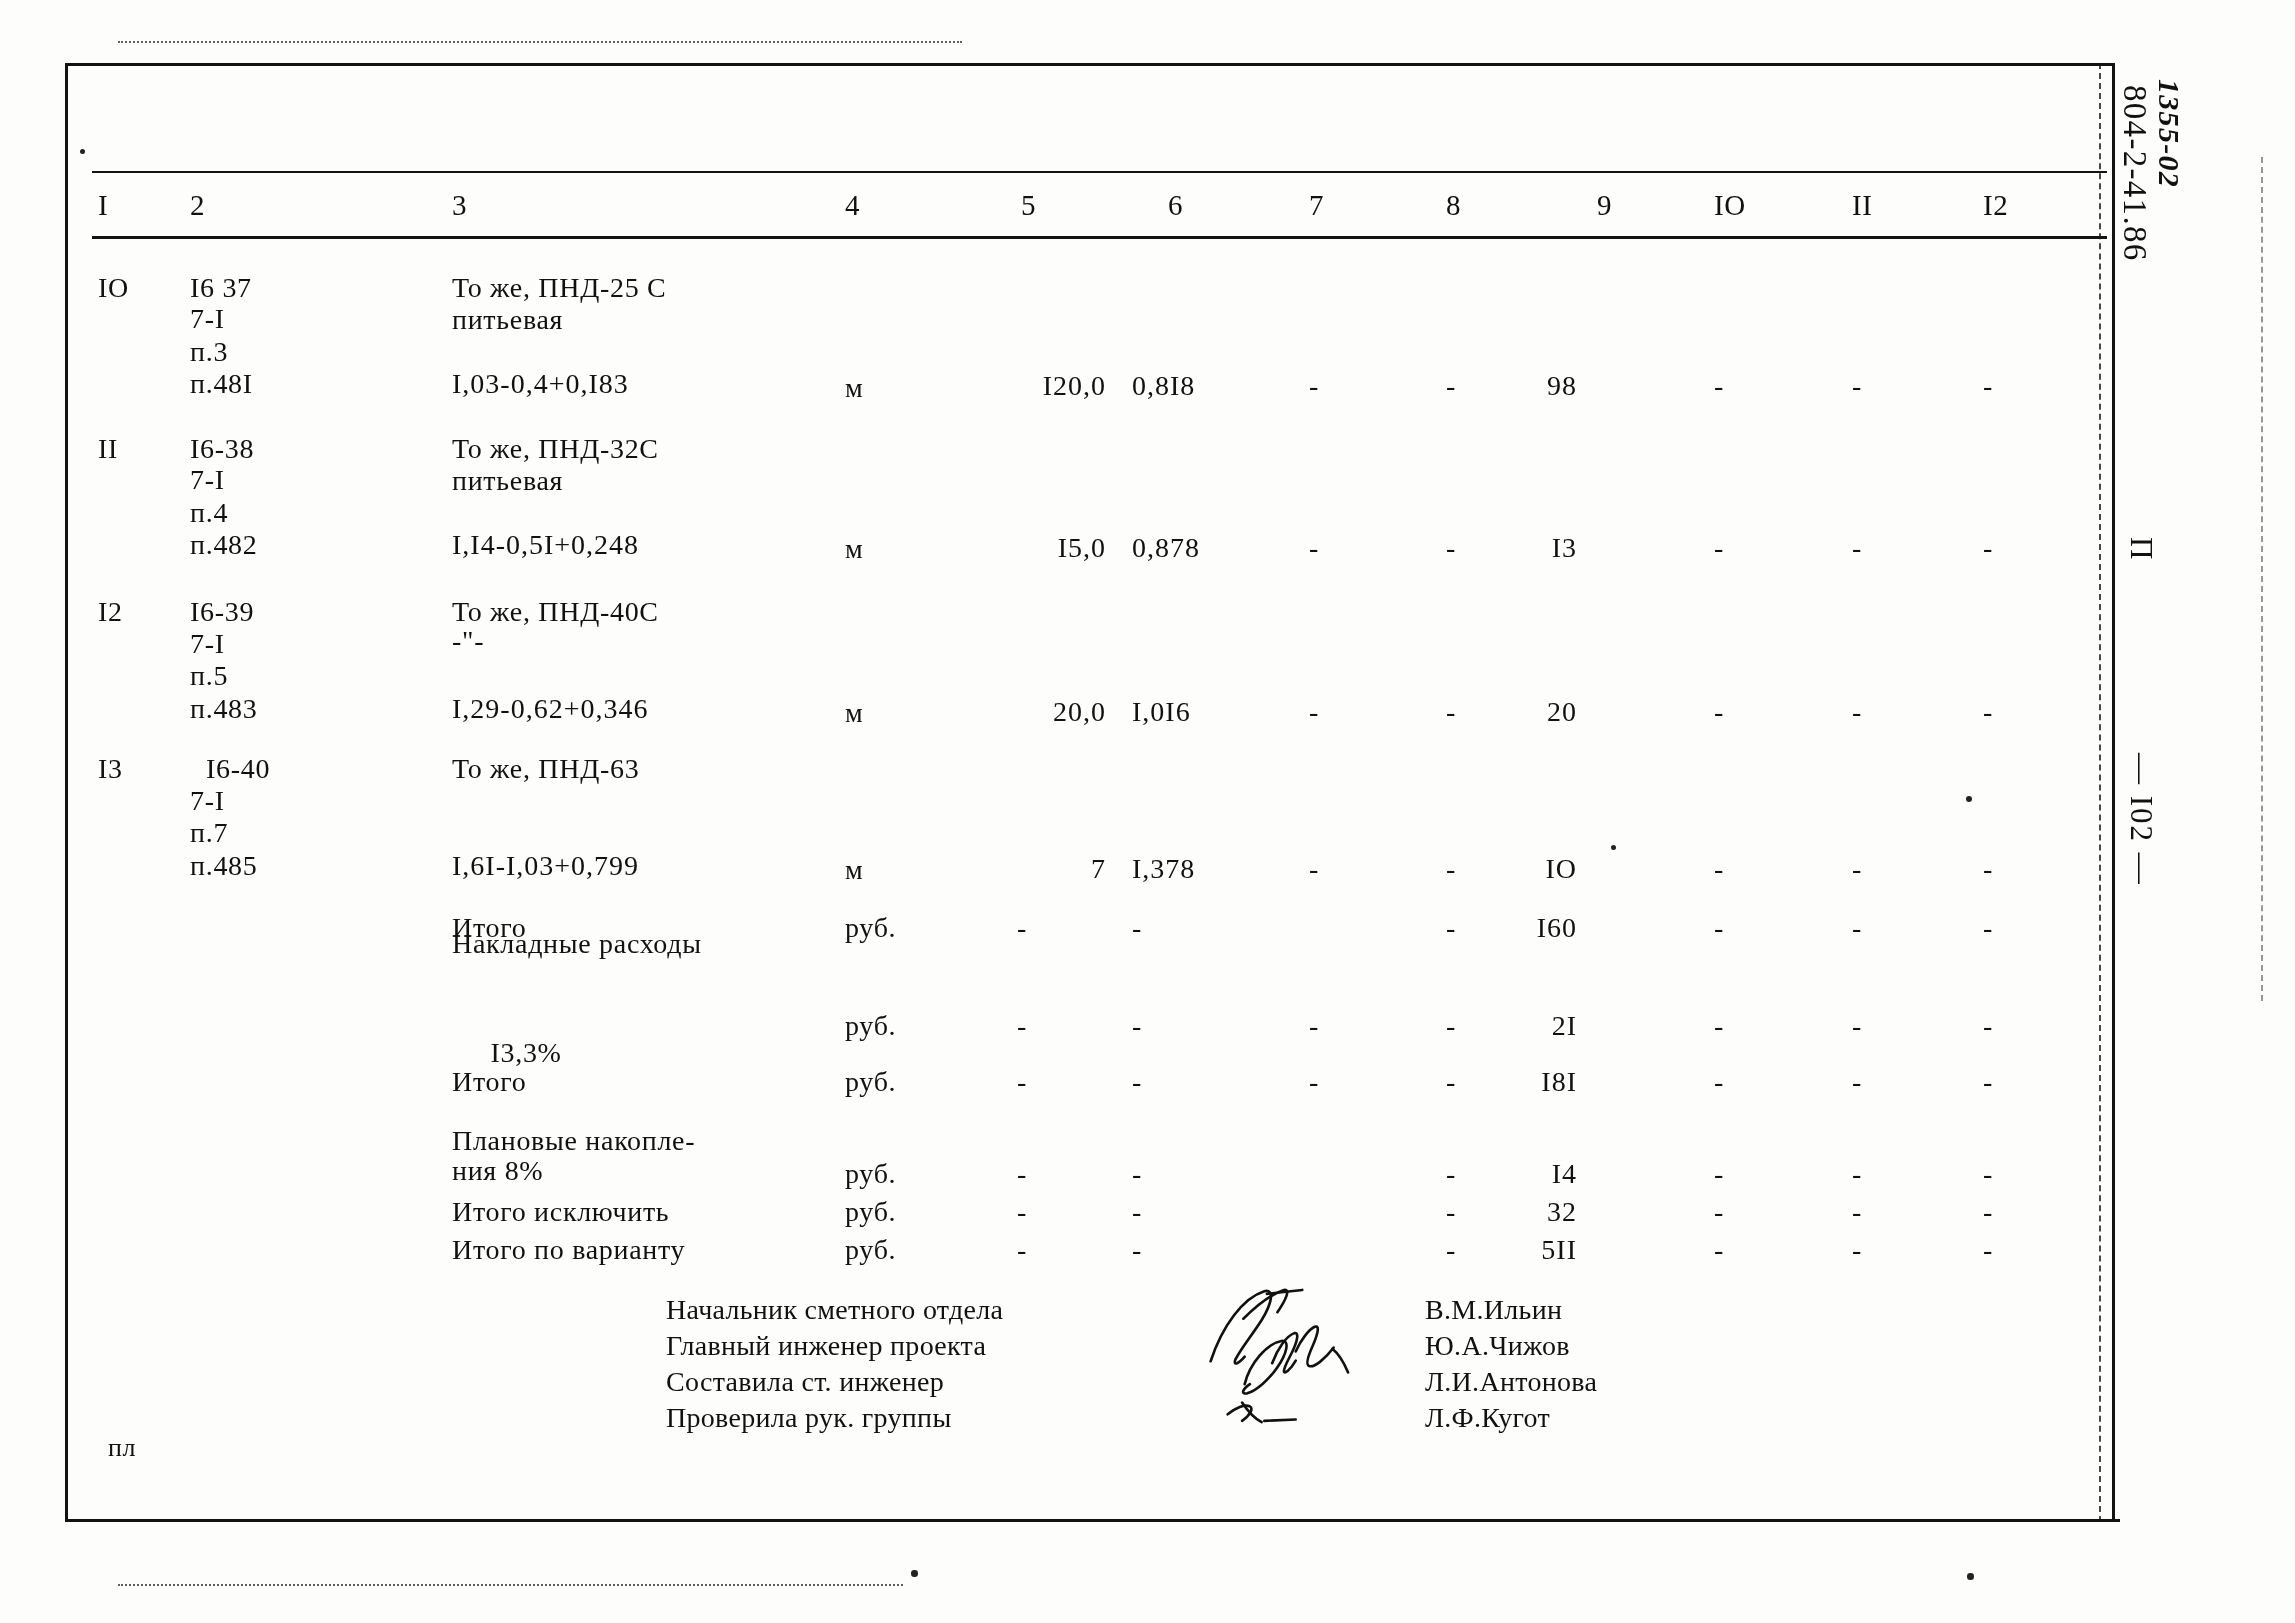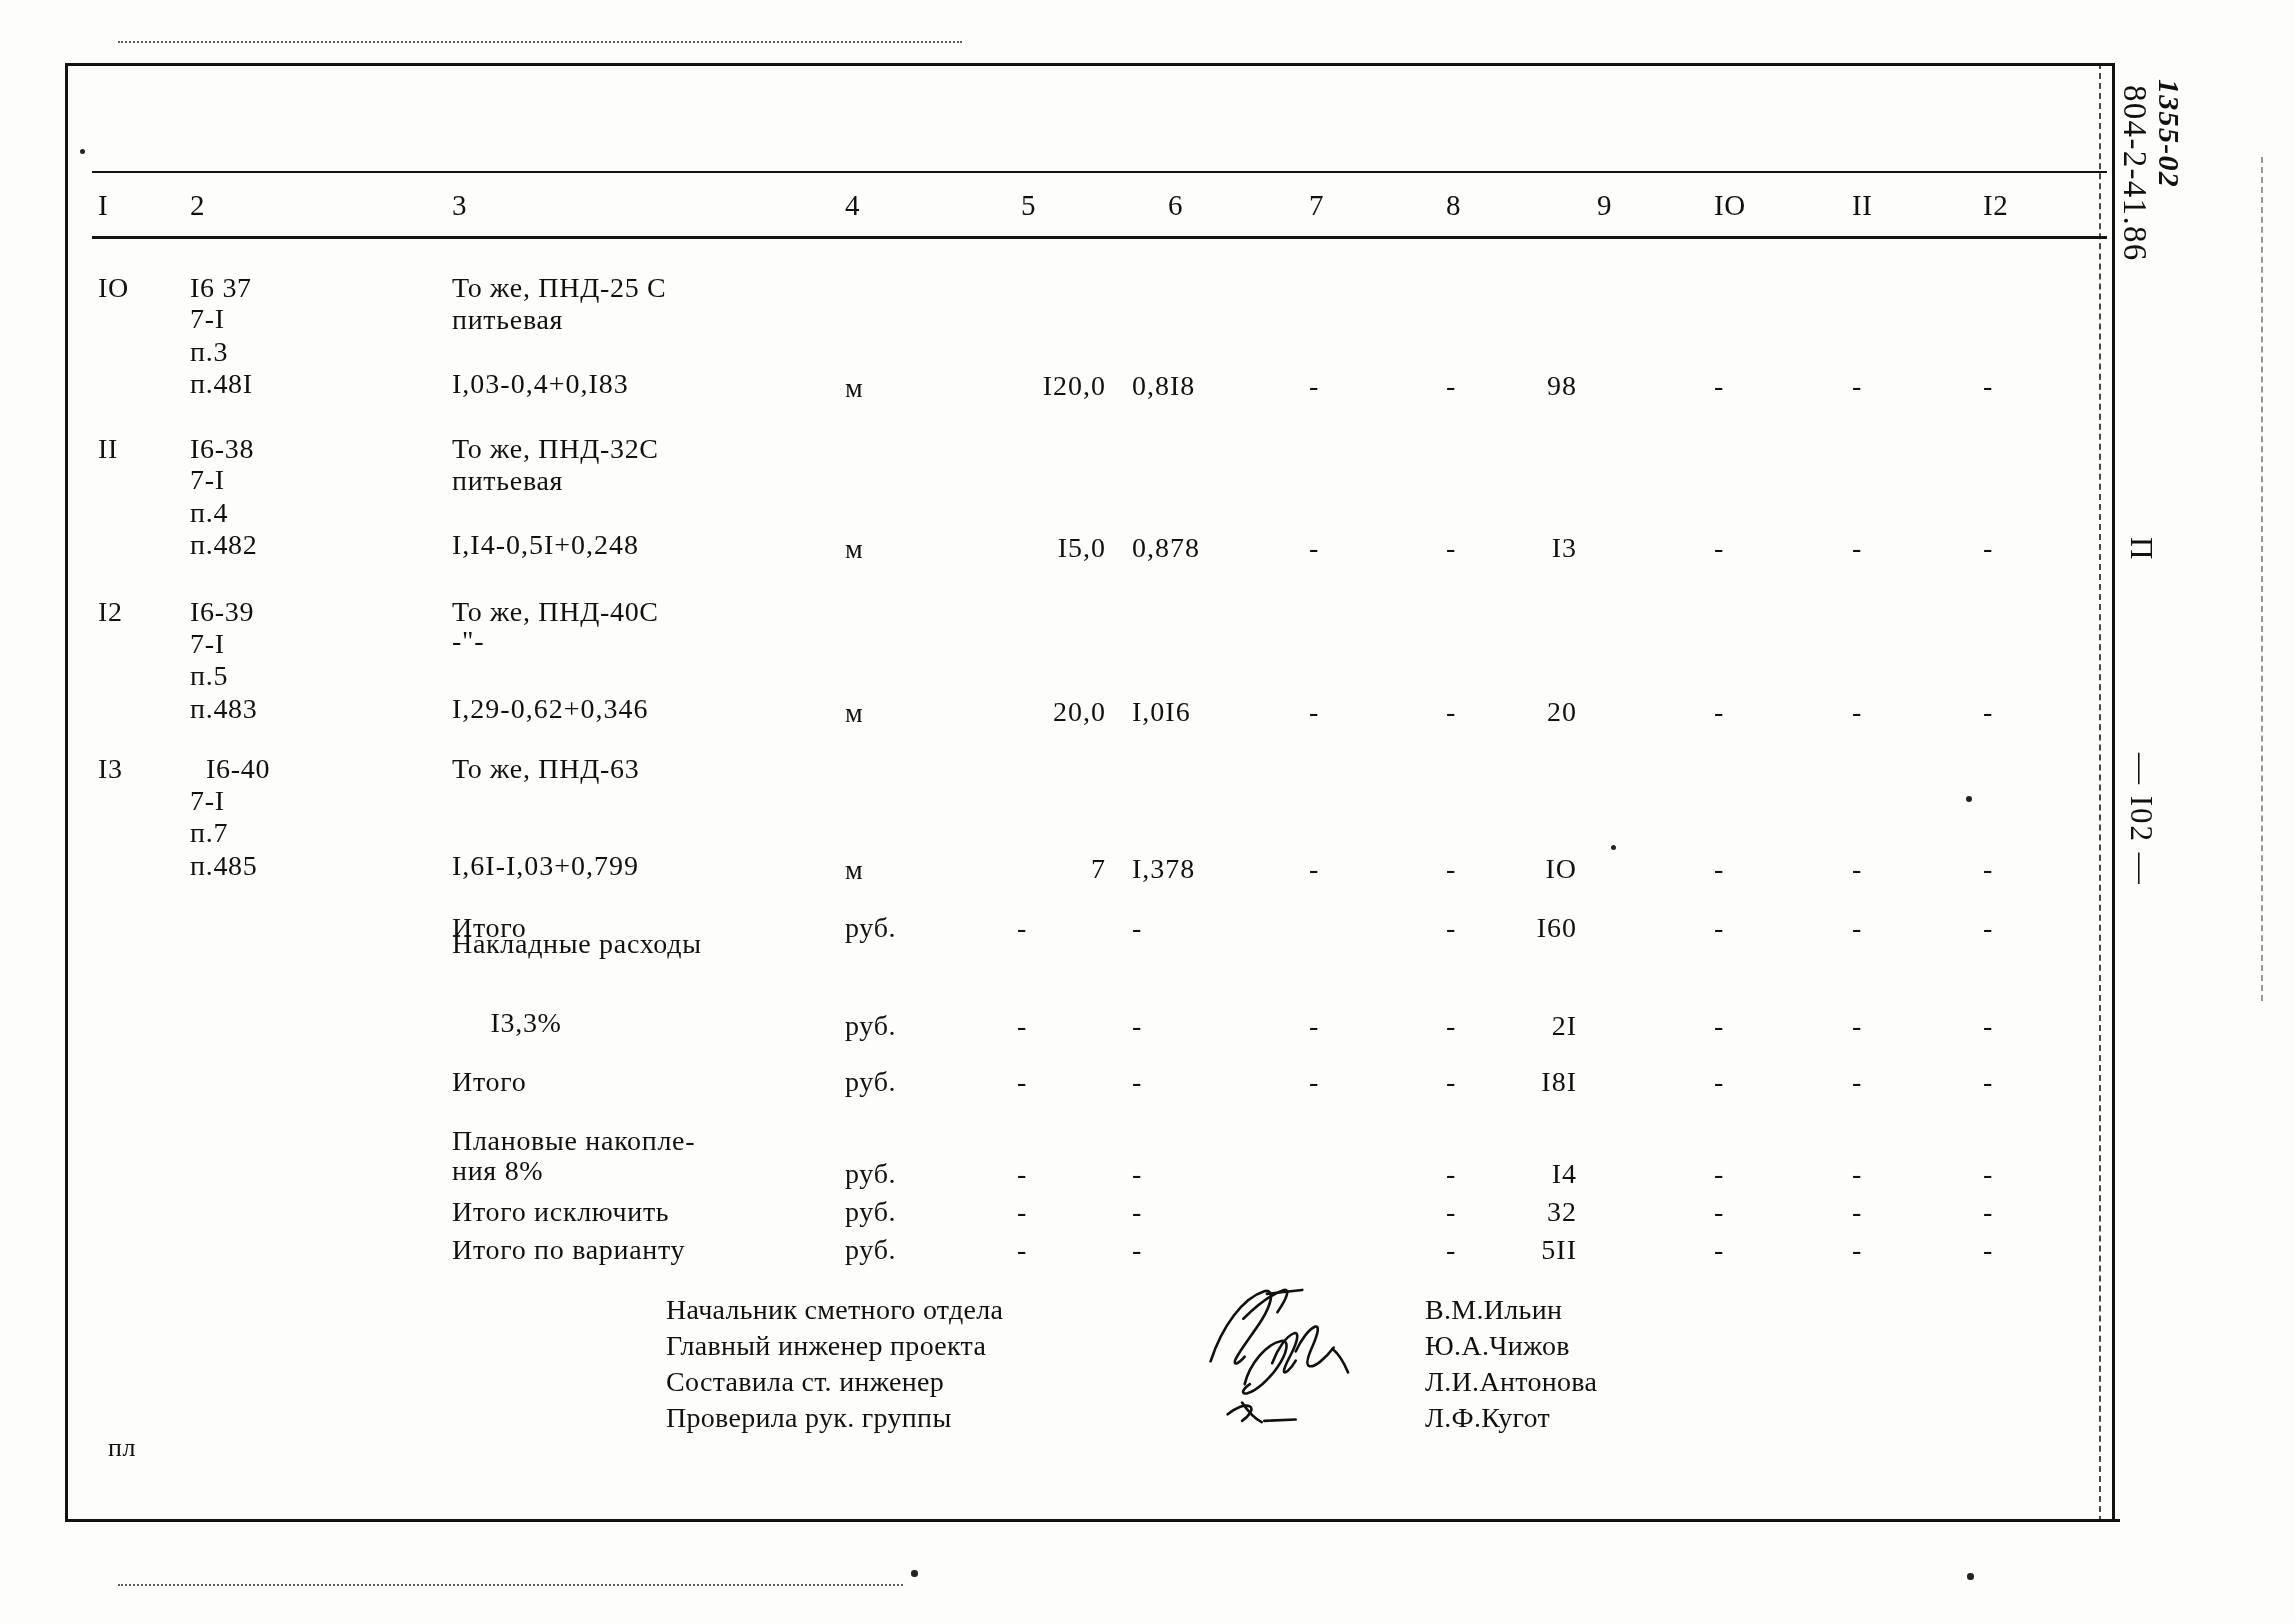--- a/index.html
+++ b/index.html
@@ -272,21 +272,21 @@
   <div class="cell col4" style="top:910px;">руб.</div>
   <div class="cell col5" style="top:910px; text-align:left; left:1017px;">-</div>
   <div class="cell col6" style="top:910px;">-</div>
   <div class="cell col8" style="top:910px;">-</div>
   <div class="cell col9 mono-num" style="top:910px;">I60</div>
   <div class="cell col10" style="top:910px;">-</div>
   <div class="cell col11" style="top:910px;">-</div>
   <div class="cell col12" style="top:910px;">-</div>
 
   <div class="cell col3" style="top:926px; width:458px;">Накладные расходы</div>
-  <div class="cell col3" style="top:1005px;">     I3,3%</div>
+  <div class="cell col3" style="top:1035px;">     I3,3%</div>
   <div class="cell col4" style="top:1008px;">руб.</div>
   <div class="cell col5" style="top:1008px; text-align:left; left:1017px;">-</div>
   <div class="cell col6" style="top:1008px;">-</div>
   <div class="cell col7" style="top:1008px;">-</div>
   <div class="cell col8" style="top:1008px;">-</div>
   <div class="cell col9 mono-num" style="top:1008px;">2I</div>
   <div class="cell col10" style="top:1008px;">-</div>
   <div class="cell col11" style="top:1008px;">-</div>
   <div class="cell col12" style="top:1008px;">-</div>
 

